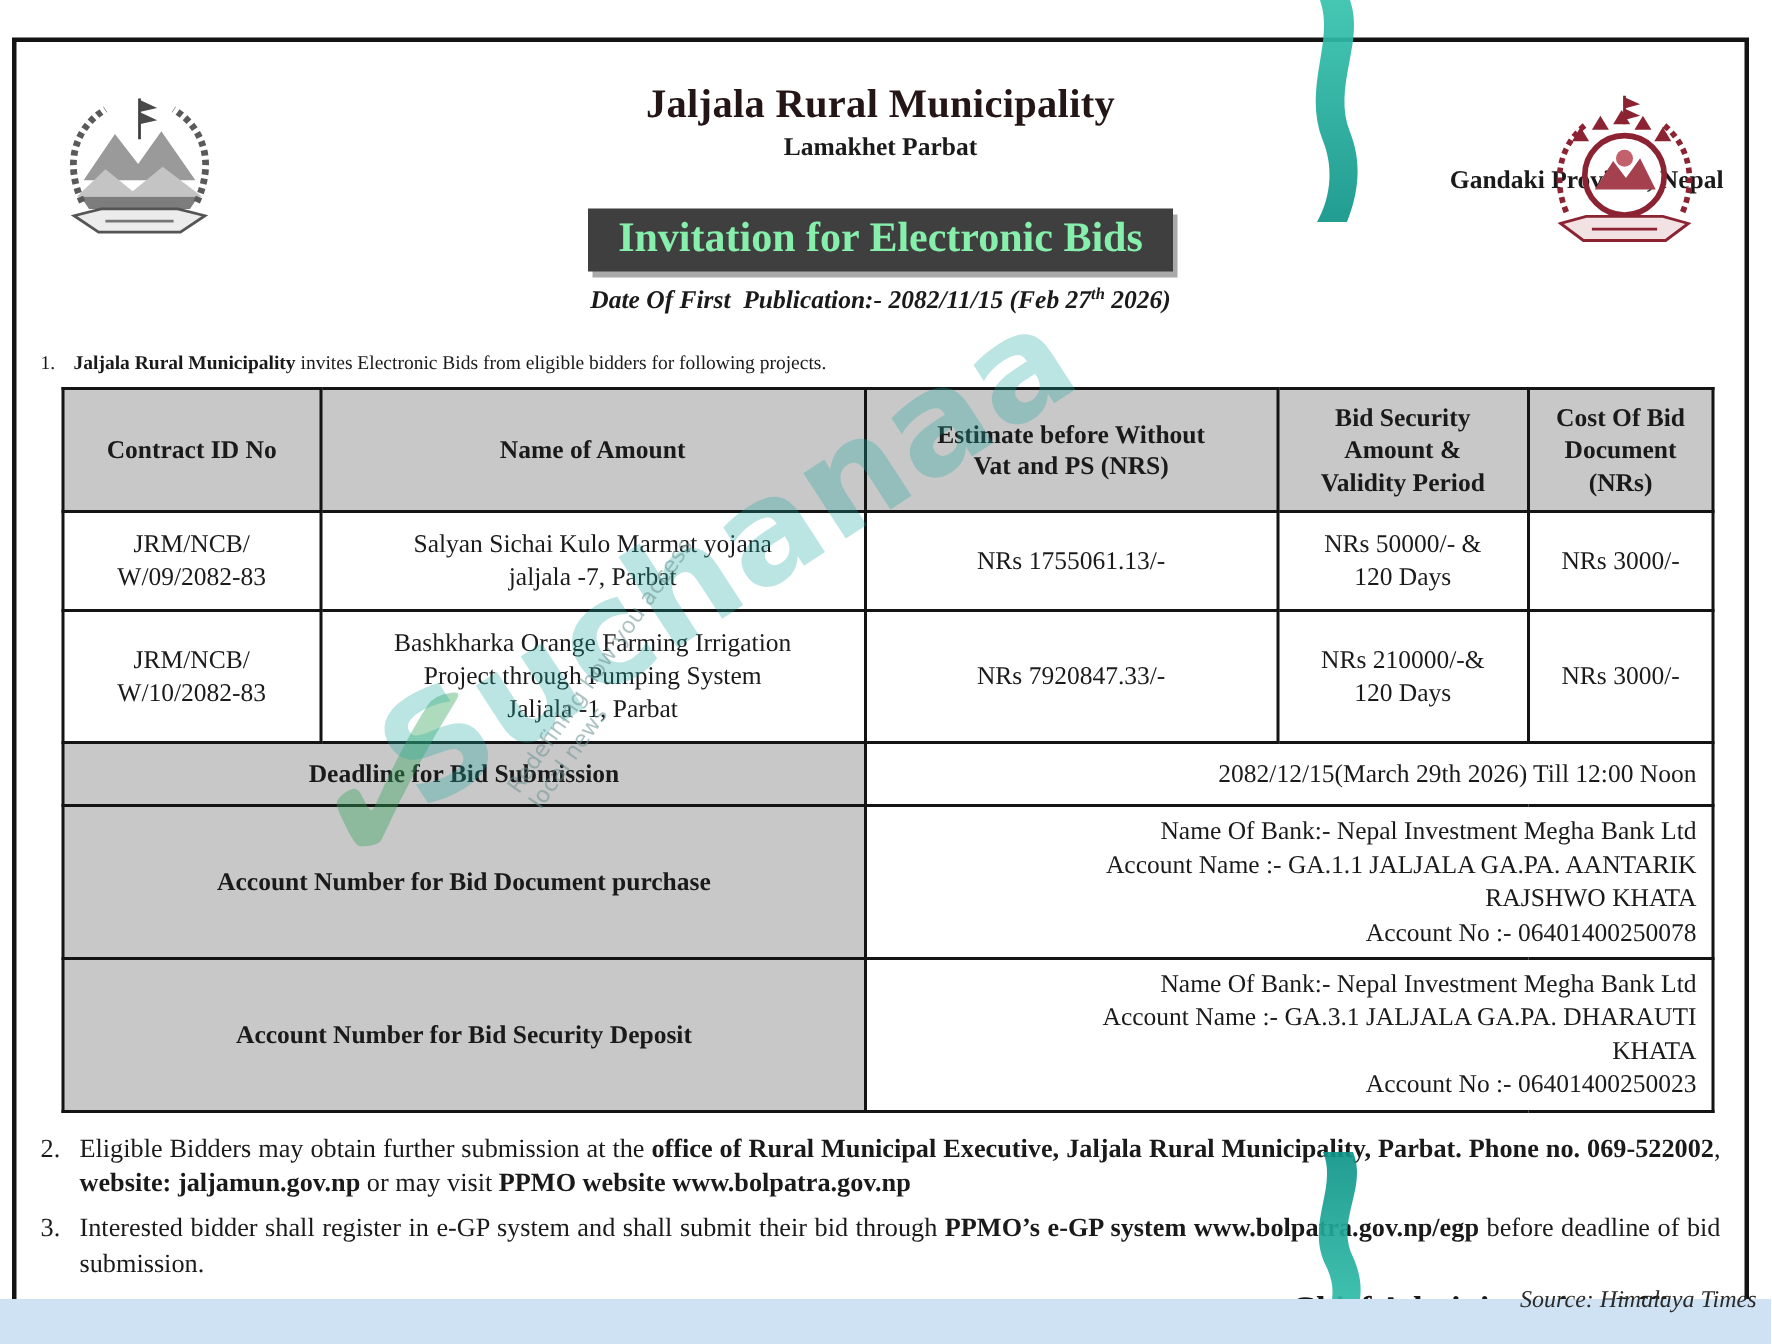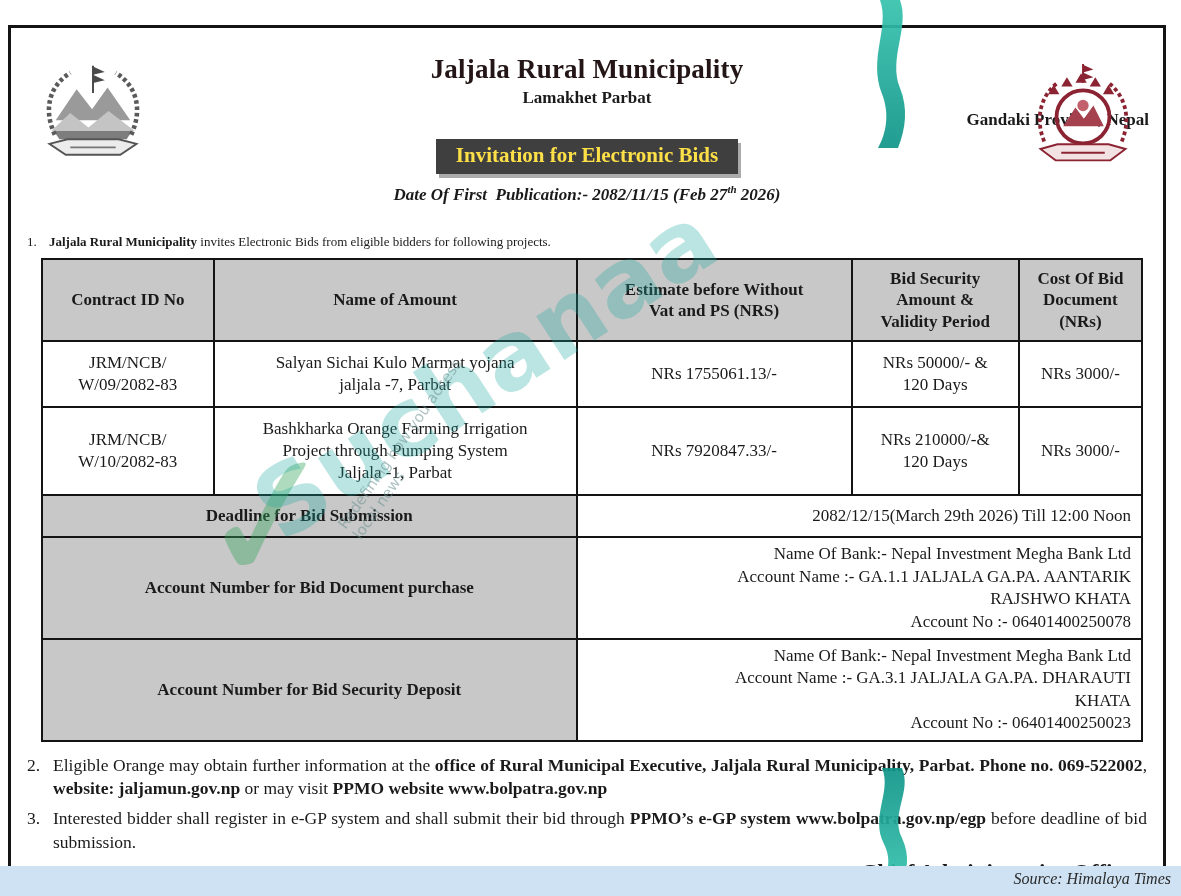--- a/index.html
+++ b/index.html
@@ -3,34 +3,34 @@
 <meta charset="utf-8">
 <style>
   * { margin:0; padding:0; box-sizing:border-box; }
   html,body { background:#ffffff; }
   body { font-family:"Liberation Serif", serif; color:#1a1a1a; }
 
   .page { position:relative; width:1181px; height:896px; background:#ffffff; overflow:hidden; margin:0 auto; }
 
   
   .bottom-strip { position:absolute; left:0; right:0; bottom:0; height:30px; background:#cfe2f3; z-index:4; }
-  .source-text { position:absolute; right:10px; bottom:8px; font-style:italic; font-size:16px; color:#2a2a2a; z-index:5; }
+  .source-text { position:absolute; right:10px; bottom:20px; font-style:italic; font-size:16px; color:#2a2a2a; z-index:5; }
 
   
   .notice { position:absolute; left:8px; top:8px; width:1158px; height:852px; border:3px solid #141414; background:#fff; padding:26px 14px 6px; z-index:1;margin-top:17px; }
 
   
   .head { position:relative; text-align:center; min-height:176px; }
   .emblem-left  { position:absolute; left:18px;  top:8px; width:100px; height:100px; }
   .emblem-right { position:absolute; right:14px; top:8px; width:104px; height:104px; }
   .t1 { font-size:27px; font-weight:bold; color:#241616; letter-spacing:.2px; }
   .t2 { font-size:22px; font-weight:bold; margin-top:3px; }
   .t3 { font-size:17px; font-weight:bold; margin-top:3px; }
   .t4 { font-size:17px; font-weight:bold; margin-top:2px;text-align:right; }
-  .badge { display:inline-block; background:#3f3f3f; color:#fde047; font-size:21px; font-weight:bold;
+  .badge { display:inline-block; background:#3f3f3f; color:#86efac; font-size:28px; font-weight:bold;
            padding:4px 20px 6px; margin-top:9px; box-shadow:3px 4px 0 rgba(125,125,125,.65); }
   .pubdate { font-size:17px; font-weight:bold; margin-top:9px; white-space:pre-wrap;font-style:italic; }
   .pubdate sup { font-size:11px; }
 
   
   .intro { font-size:13px; margin:4px 2px 8px; }
   .intro .num { display:inline-block; width:22px; }
   .seg-bold { font-weight:bold; }
 
   
@@ -184,21 +184,21 @@
 Account Name :- GA.3.1 JALJALA GA.PA. DHARAUTI
 KHATA
 Account No :- 06401400250023</td>
         </tr>
       </tbody>
     </table>
 
     <div class="notes">
       <div class="note">
         <span class="num">2.</span>
-        <span class="body"><span>Eligible Orange may obtain further information at the </span><span class="seg-bold">office of Rural Municipal Executive, Jaljala Rural Municipality, Parbat. Phone no. 069-522002</span><span>, </span><span class="seg-bold">website: jaljamun.gov.np</span><span> or may visit </span><span class="seg-bold">PPMO website www.bolpatra.gov.np</span></span>
+        <span class="body"><span>Eligible Bidders may obtain further submission at the </span><span class="seg-bold">office of Rural Municipal Executive, Jaljala Rural Municipality, Parbat. Phone no. 069-522002</span><span>, </span><span class="seg-bold">website: jaljamun.gov.np</span><span> or may visit </span><span class="seg-bold">PPMO website www.bolpatra.gov.np</span></span>
       </div>
       <div class="note">
         <span class="num">3.</span>
         <span class="body"><span>Interested bidder shall register in e-GP system and shall submit their bid through </span><span class="seg-bold">PPMO’s e-GP system www.bolpatra.gov.np/egp</span><span> before deadline of bid submission.</span></span>
       </div>
     </div>
 
     <div class="signature">Chief Administrative Officer</div>
   </div>
 

